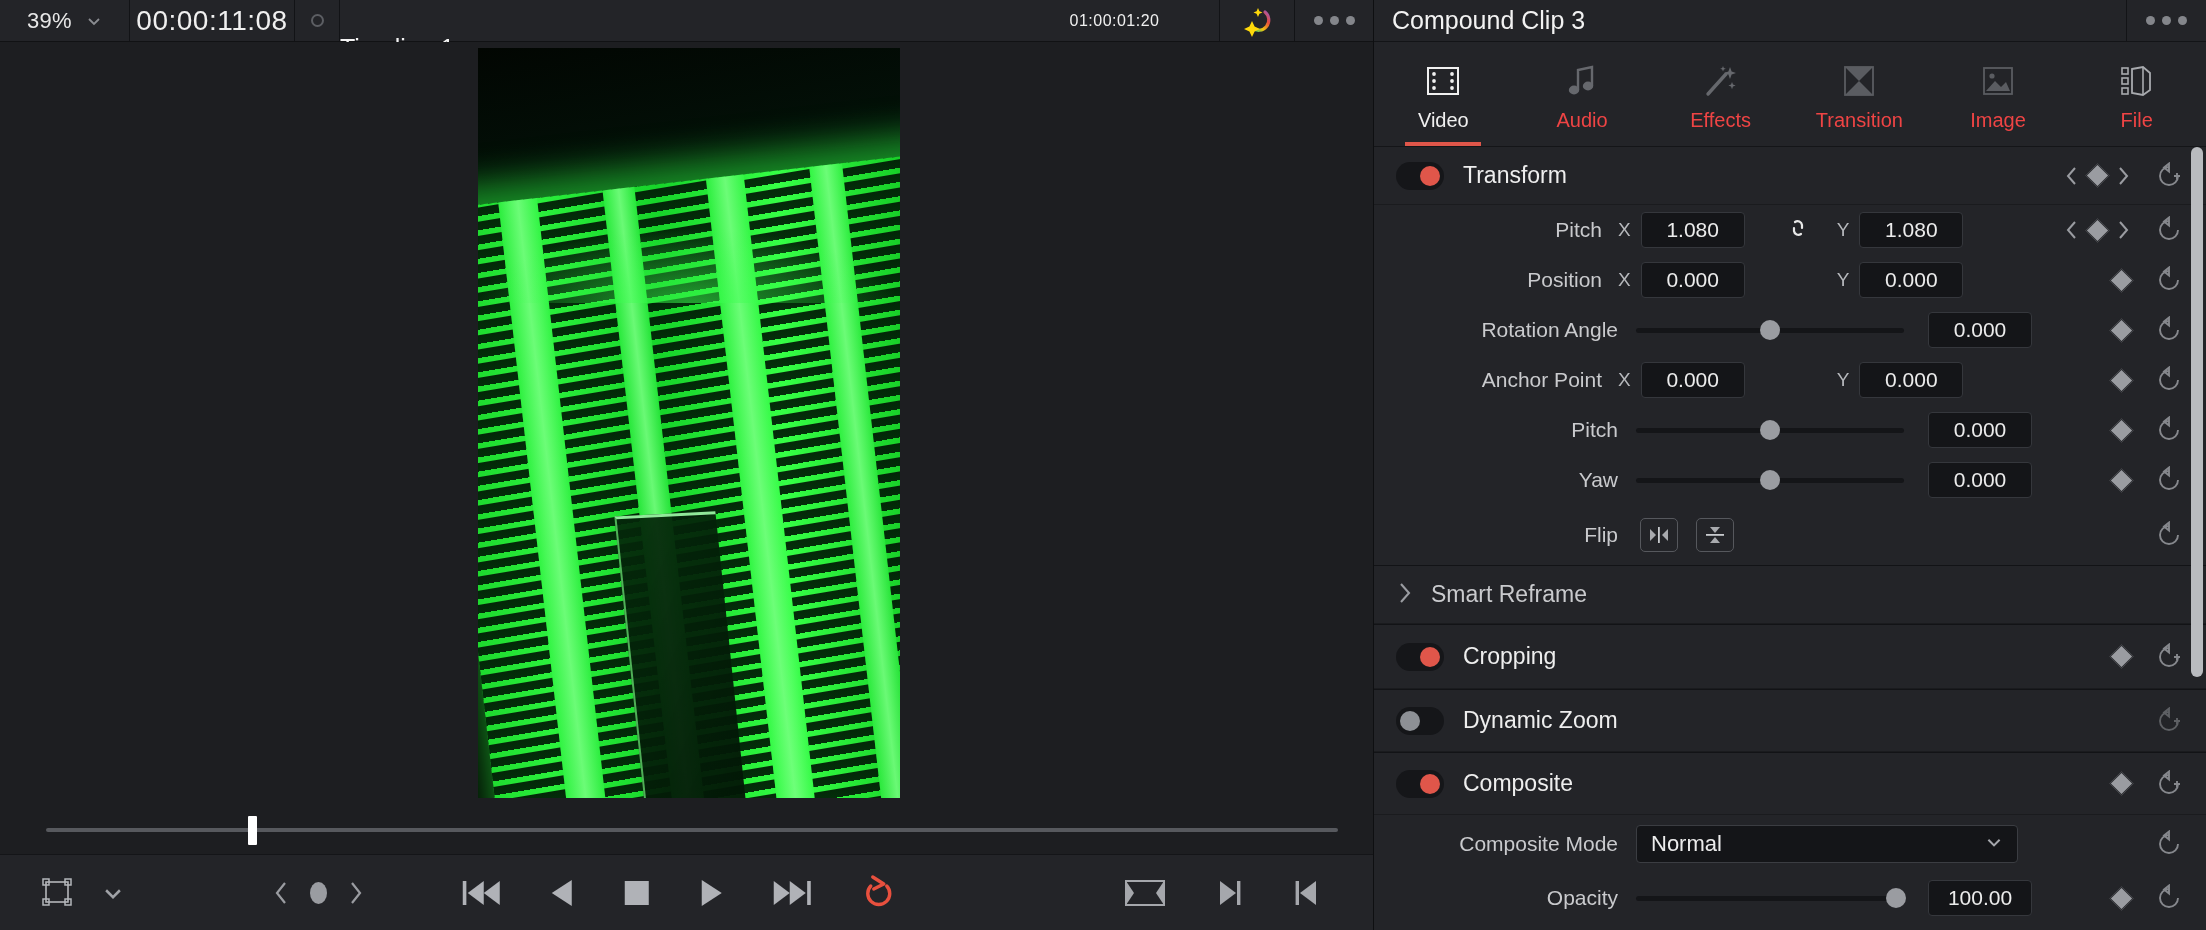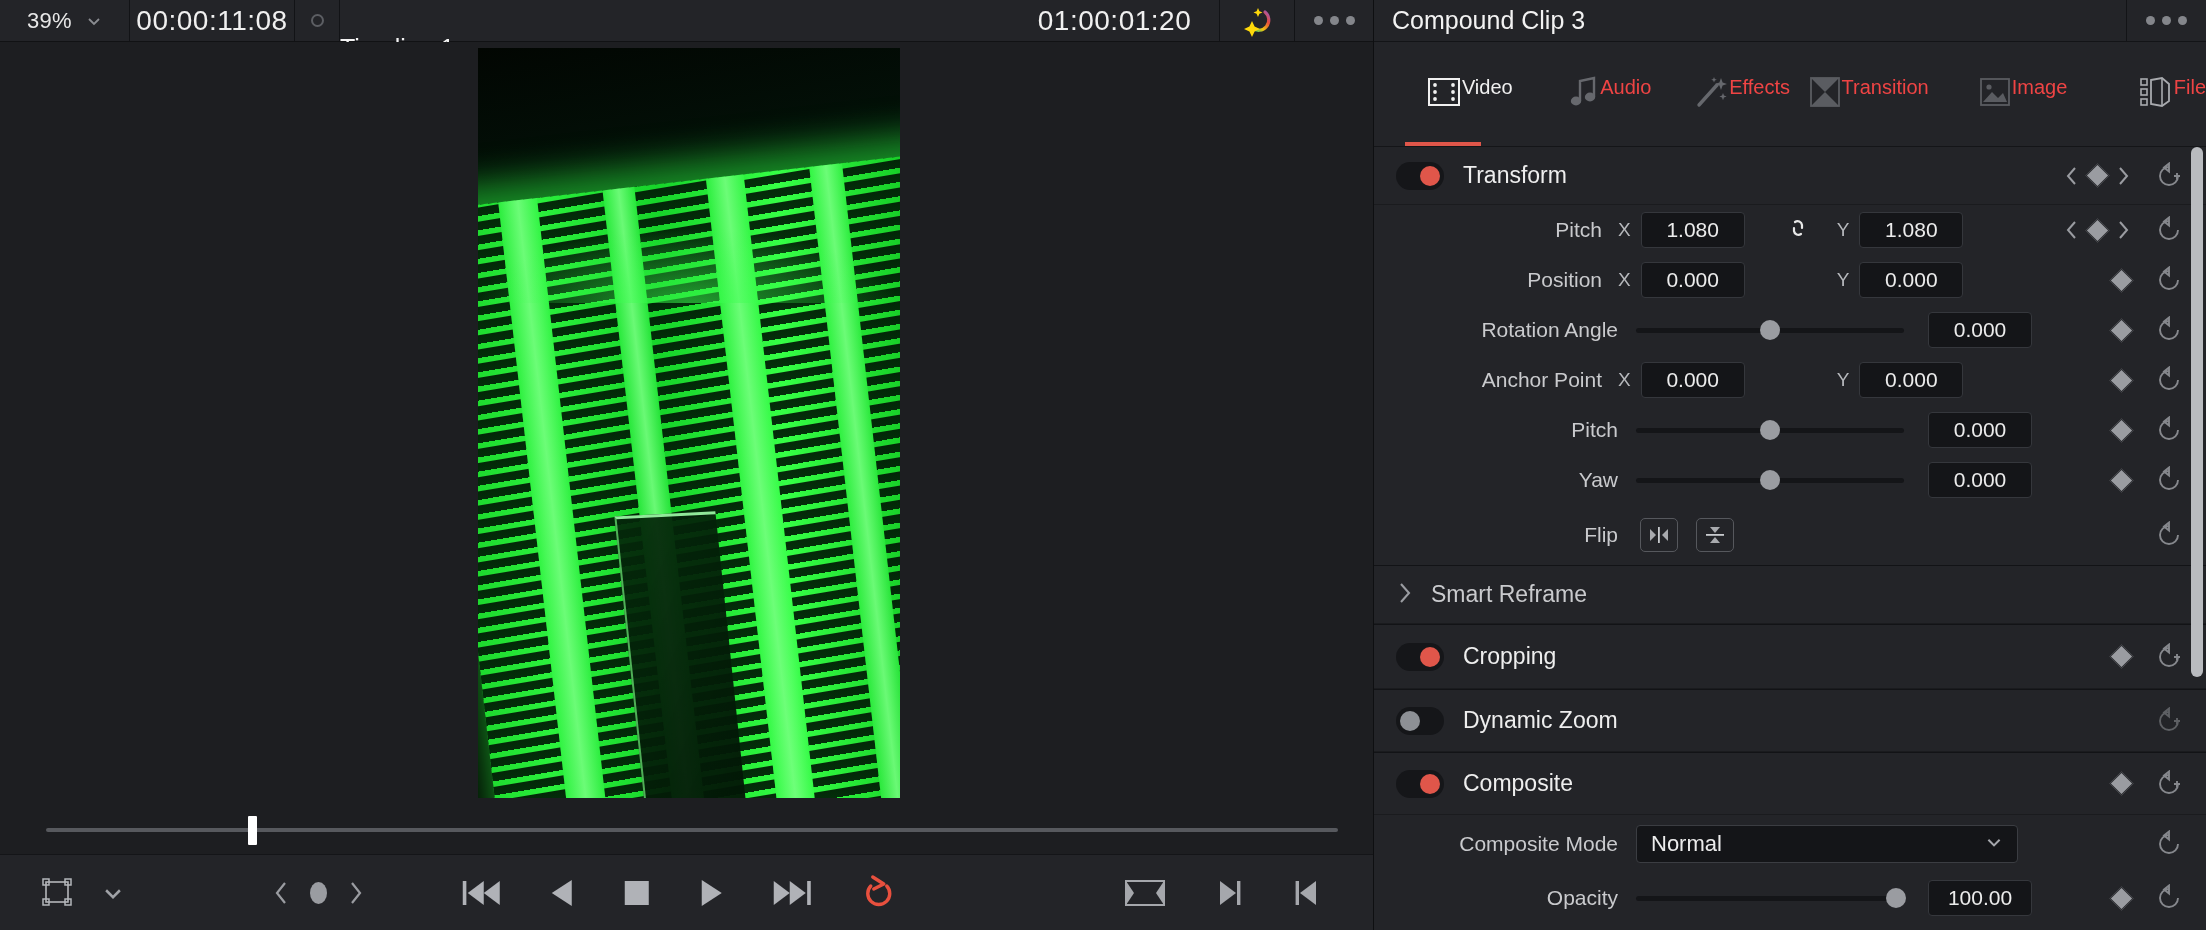--- a/index.html
+++ b/index.html
@@ -23,21 +23,21 @@
   .tb-cell { display: flex; align-items: center; justify-content: center; border-right: 1px solid #121316; }
   #zoom-cell { width: 130px; gap: 14px; }
   #zoom-value { font-size: 22px; color: #e8e8e8; letter-spacing: .3px; }
   #tc-cell { width: 165px; }
   #tc-value { font-size: 28px; color: #f0f0f0; letter-spacing: .5px; }
   #rec-cell { width: 45px; }
   .small-ring { width: 13px; height: 13px; border-radius: 50%; border: 2px solid #5c5e63; }
   #title-cell { flex: 1; justify-content: space-between; gap: 18px; border-right: 1px solid #121316; margin-top: 48px; }
   #timeline-title { font-size: 25px; color: #f2f2f2; }
   #dur-cell { width: 210px; }
-  #dur-value { font-size: 28px; color: #f0f0f0; letter-spacing: .5px; }
+  #dur-value { font-size: 16px; color: #f0f0f0; letter-spacing: .5px; }
   #ai-cell { width: 75px; }
   #more-cell { width: 78px; gap: 7px; border-right: none; }
   .dot3 { width: 9px; height: 9px; border-radius: 50%; background: #84868b; }
   .chev-d { width: 16px; height: 16px; }
 
   
   #video-area { flex: 1; position: relative; background: #1d1e21; overflow: hidden; }
   #video-frame {
     position: absolute; left: 478px; top: 6px; width: 422px; height: 750px;
     background: #000; overflow: hidden;
@@ -87,21 +87,21 @@
   #inspector { width: 833px; height: 930px; background: #232428; border-left: 1px solid #0e0f11;
     display: flex; flex-direction: column; position: relative; }
   #insp-header { height: 42px; flex: 0 0 42px; display: flex; align-items: center;
     border-bottom: 1px solid #131417; }
   #insp-title { margin-left: 18px; font-size: 25px; color: #f2f2f2; flex: 1; }
   #insp-more { width: 80px; display: flex; align-items: center; justify-content: center;
     gap: 7px; height: 100%; border-left: 1px solid #131417; }
 
   #tabbar { height: 105px; flex: 0 0 105px; display: flex; align-items: flex-end;
     border-bottom: 1px solid #141518; background: #232428; }
-  .tab { flex: 1; height: 100%; display: flex; flex-direction: row;
+  .tab { flex: 1; height: 100%; display: flex; flex-direction: column;
     align-items: center; justify-content: flex-end; padding-bottom: 0px; position: relative; cursor: pointer; }
   .tab .tab-ico { height: 46px; display: flex; align-items: center; justify-content: center; margin-bottom: 5px; }
   .tab .tab-label { font-size: 20px; color: #ef4444; padding-bottom: 14px; }
   .tab.active .tab-label { color: #f0f0f0; }
   .tab.active::after { content: ""; position: absolute; bottom: 0; left: 50%;
     transform: translateX(-50%); width: 76px; height: 4px; background: #e0564a; }
 
   #insp-body { flex: 1; overflow: hidden; position: relative; }
 
   .section-hdr { height: 58px; display: flex; align-items: center; padding: 0 0 0 22px;

